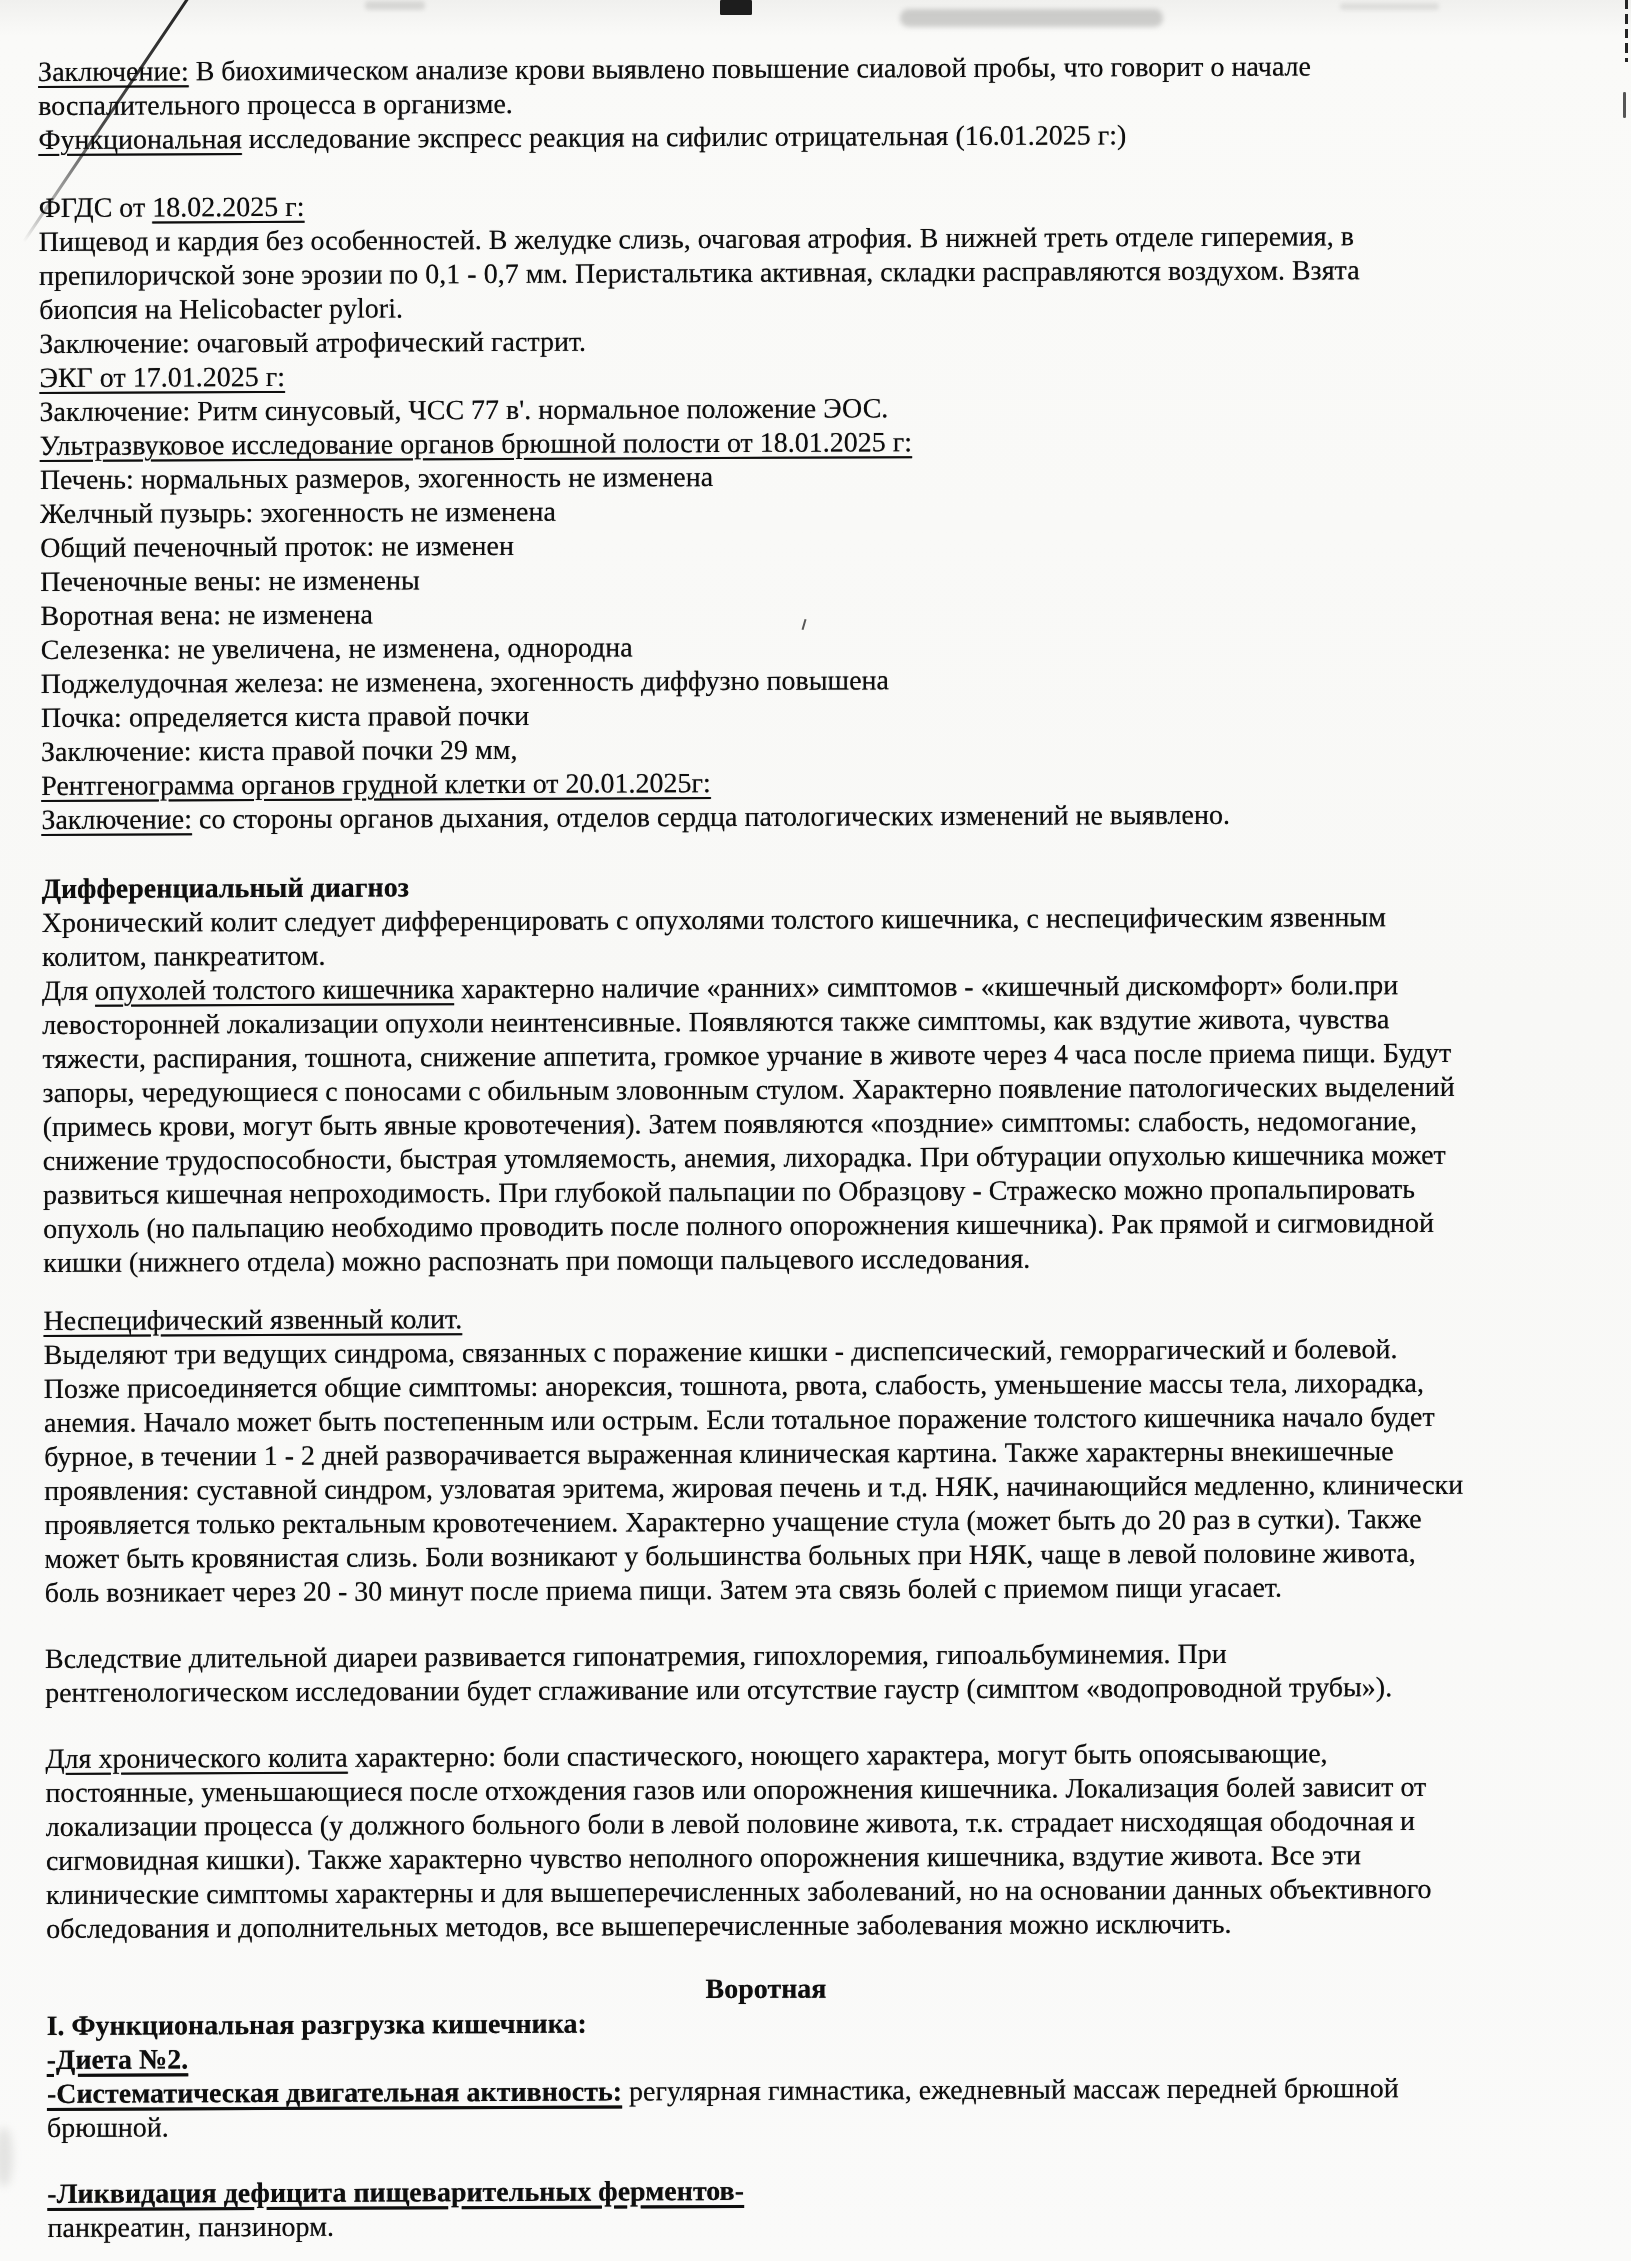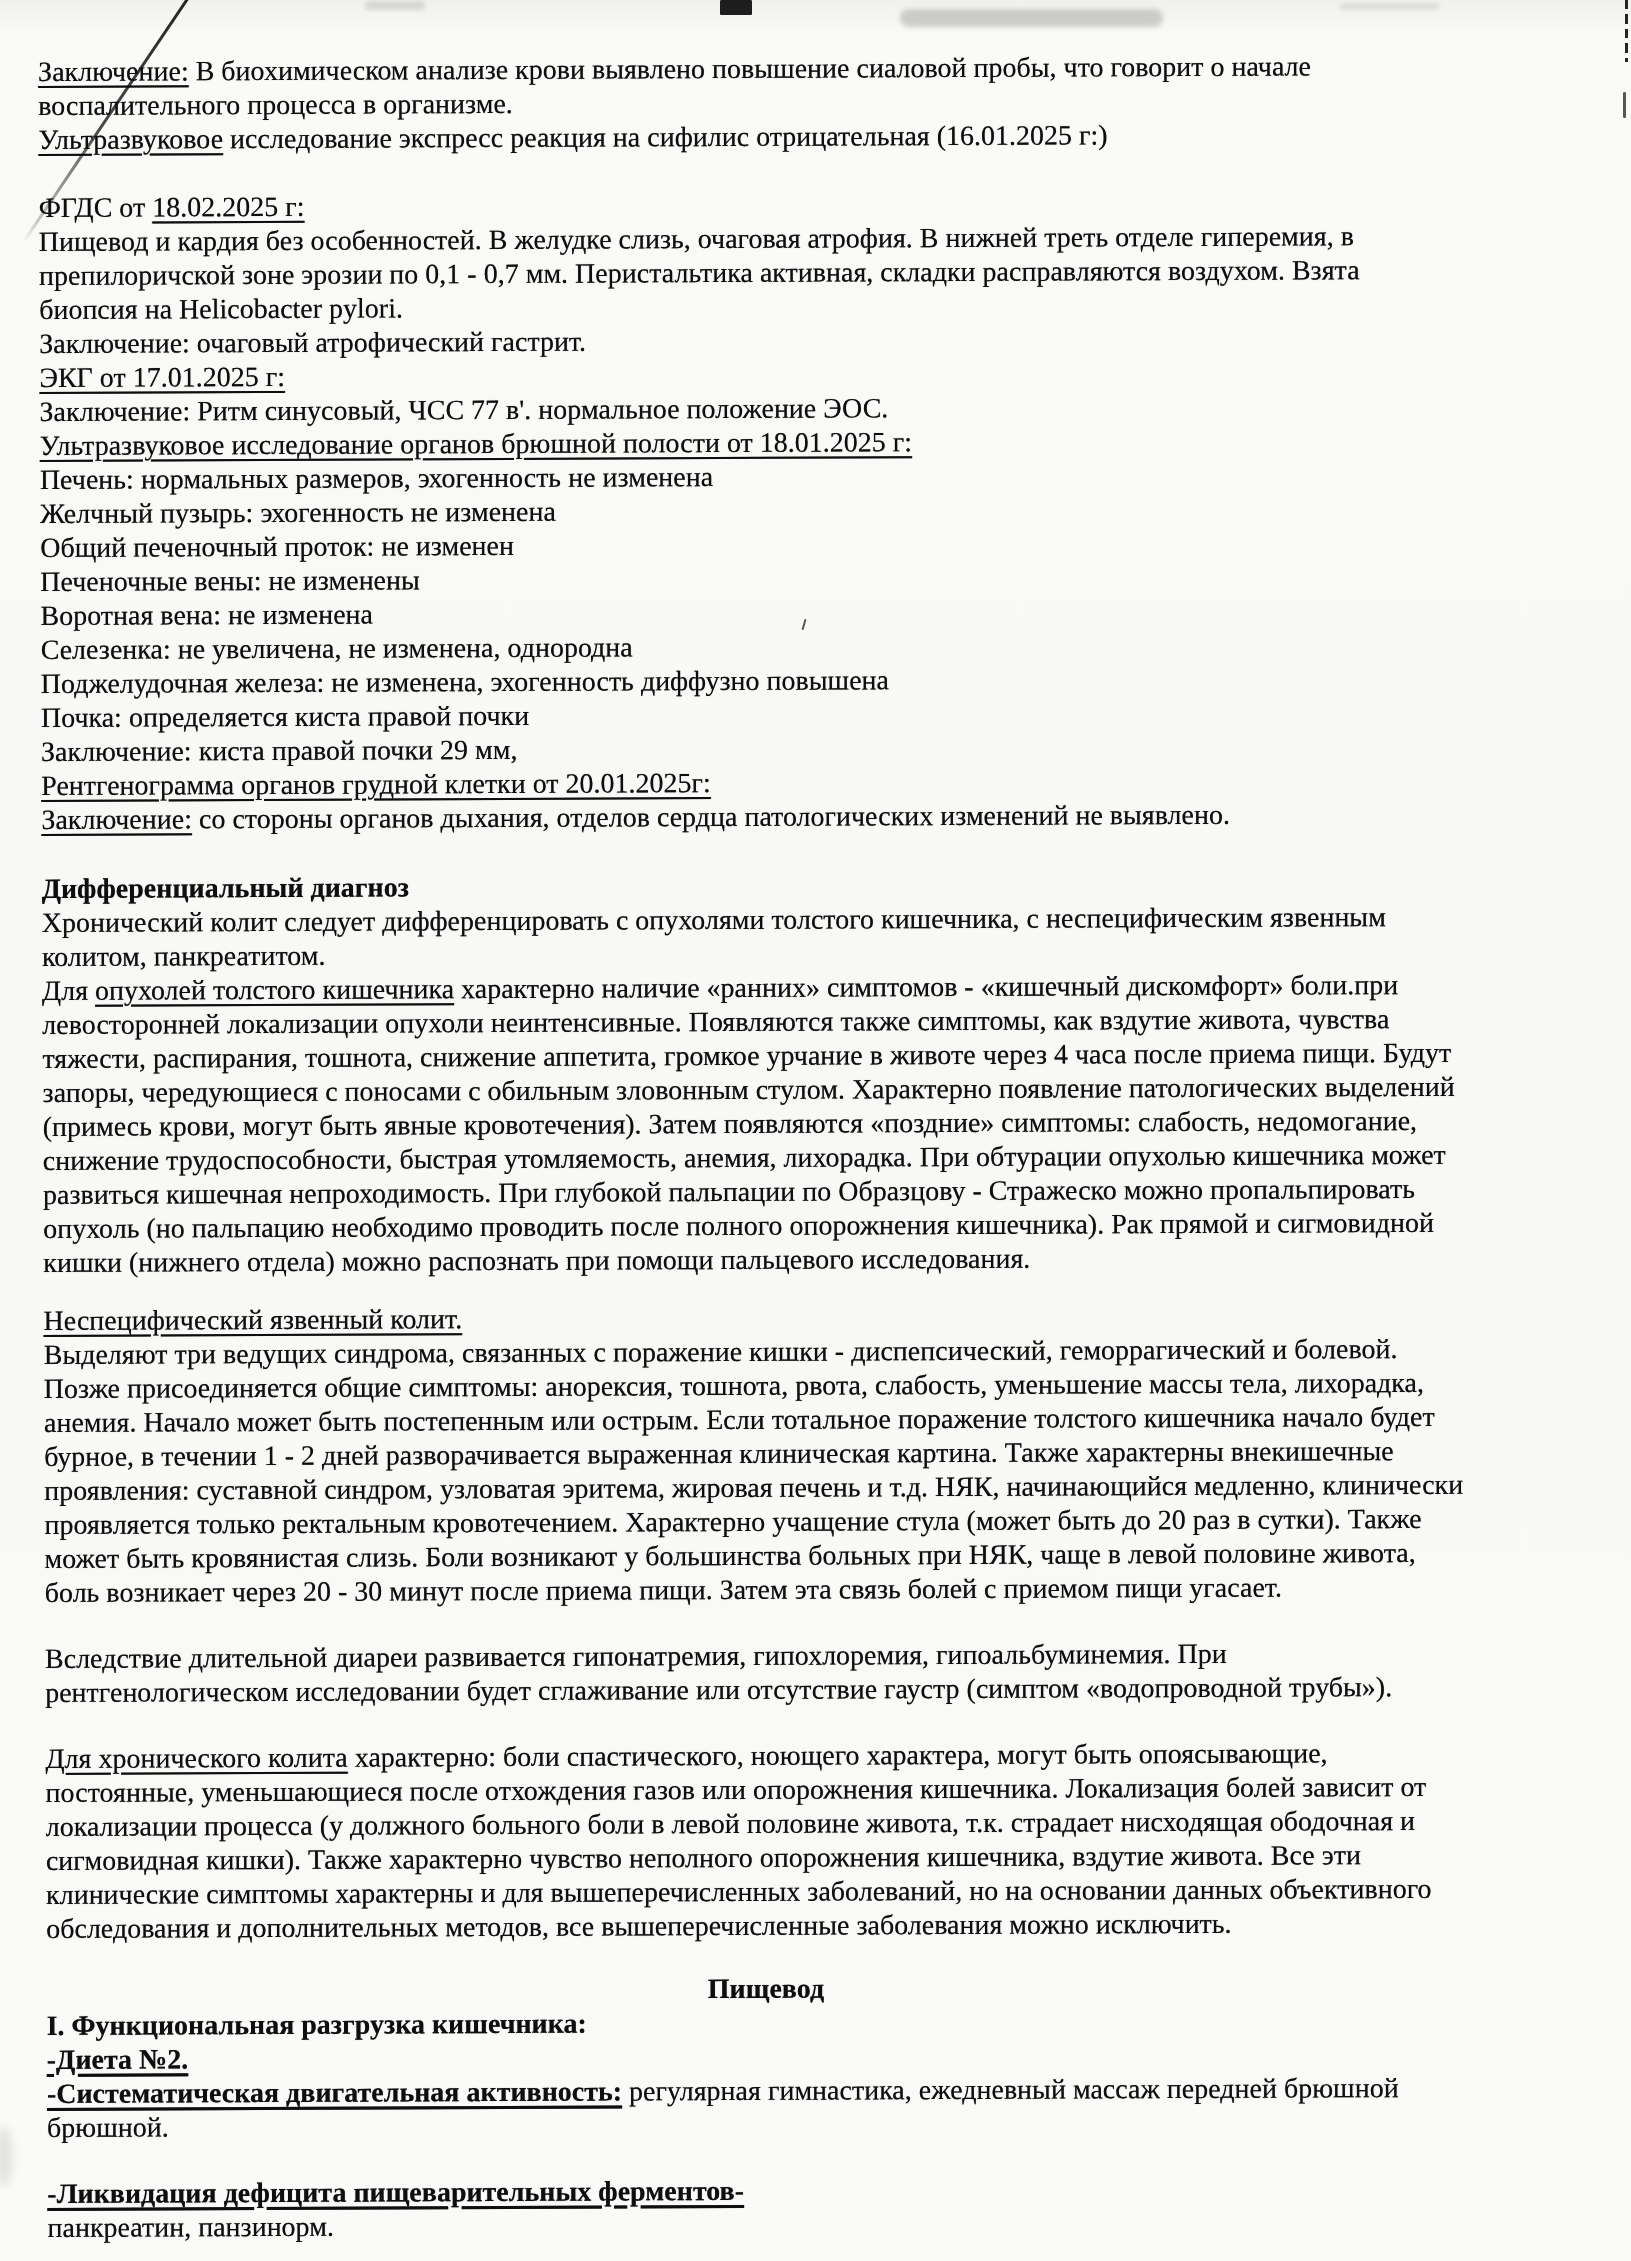--- a/index.html
+++ b/index.html
@@ -50,21 +50,21 @@
       <div class="artifact top-smudge-small"></div>
       <div class="artifact top-smudge-faint"></div>
       <div class="artifact right-edge-line"></div>
       <div class="artifact right-edge-mark"></div>
       <div class="artifact stray-tick"></div>
       <div class="artifact bottom-left-smudge"></div>
     </div>
   <div class="doc">
       <div class="line"><span class="seg u">Заключение:</span><span class="seg"> В биохимическом анализе крови выявлено повышение сиаловой пробы, что говорит о начале</span></div>
       <div class="line"><span class="seg">воспалительного процесса в организме.</span></div>
-      <div class="line"><span class="seg u">Ультразвуковое</span><span class="seg"> исследование экспресс реакция на сифилис отрицательная (16.01.2025 г:)</span></div>
+      <div class="line"><span class="seg u">Функциональная</span><span class="seg"> исследование экспресс реакция на сифилис отрицательная (16.01.2025 г:)</span></div>
       <div class="line" style="margin-top: 34px;"><span class="seg">ФГДС от </span><span class="seg u">18.02.2025 г:</span></div>
       <div class="line"><span class="seg">Пищевод и кардия без особенностей. В желудке слизь, очаговая атрофия. В нижней треть отделе гиперемия, в</span></div>
       <div class="line"><span class="seg">препилоричской зоне эрозии по 0,1 - 0,7 мм. Перистальтика активная, складки расправляются воздухом. Взята</span></div>
       <div class="line"><span class="seg">биопсия на Helicobacter pylori.</span></div>
       <div class="line"><span class="seg">Заключение: очаговый атрофический гастрит.</span></div>
       <div class="line"><span class="seg u">ЭКГ от 17.01.2025 г:</span></div>
       <div class="line"><span class="seg">Заключение: Ритм синусовый, ЧСС 77 в'. нормальное положение ЭОС.</span></div>
       <div class="line"><span class="seg u">Ультразвуковое исследование органов брюшной полости от 18.01.2025 г:</span></div>
       <div class="line"><span class="seg">Печень: нормальных размеров, эхогенность не изменена</span></div>
       <div class="line"><span class="seg">Желчный пузырь: эхогенность не изменена</span></div>
@@ -99,21 +99,21 @@
       <div class="line"><span class="seg">может быть кровянистая слизь. Боли возникают у большинства больных при НЯК, чаще в левой половине живота,</span></div>
       <div class="line"><span class="seg">боль возникает через 20 - 30 минут после приема пищи. Затем эта связь болей с приемом пищи угасает.</span></div>
       <div class="line" style="margin-top: 32px;"><span class="seg">Вследствие длительной диареи развивается гипонатремия, гипохлоремия, гипоальбуминемия. При</span></div>
       <div class="line"><span class="seg">рентгенологическом исследовании будет сглаживание или отсутствие гаустр (симптом «водопроводной трубы»).</span></div>
       <div class="line" style="margin-top: 32px;"><span class="seg u">Для хронического колита</span><span class="seg"> характерно: боли спастического, ноющего характера, могут быть опоясывающие,</span></div>
       <div class="line"><span class="seg">постоянные, уменьшающиеся после отхождения газов или опорожнения кишечника. Локализация болей зависит от</span></div>
       <div class="line"><span class="seg">локализации процесса (у должного больного боли в левой половине живота, т.к. страдает нисходящая ободочная и</span></div>
       <div class="line"><span class="seg">сигмовидная кишки). Также характерно чувство неполного опорожнения кишечника, вздутие живота. Все эти</span></div>
       <div class="line"><span class="seg">клинические симптомы характерны и для вышеперечисленных заболеваний, но на основании данных объективного</span></div>
       <div class="line"><span class="seg">обследования и дополнительных методов, все вышеперечисленные заболевания можно исключить.</span></div>
-      <div class="line center" style="margin-top: 29px;"><span class="seg b">Пищевод</span></div>
+      <div class="line center" style="margin-top: 29px;"><span class="seg b">Воротная</span></div>
       <div class="line"><span class="seg b">I. Функциональная разгрузка кишечника:</span></div>
       <div class="line"><span class="seg b u">-Диета №2.</span></div>
       <div class="line"><span class="seg b u">-Систематическая двигательная активность:</span><span class="seg">  регулярная гимнастика, ежедневный массаж передней брюшной</span></div>
       <div class="line"><span class="seg">брюшной.</span></div>
       <div class="line" style="margin-top: 32px;"><span class="seg b u">-Ликвидация дефицита пищеварительных ферментов-</span></div>
       <div class="line"><span class="seg">панкреатин, панзинорм.</span></div>
     </div>
 </div>
 
 

